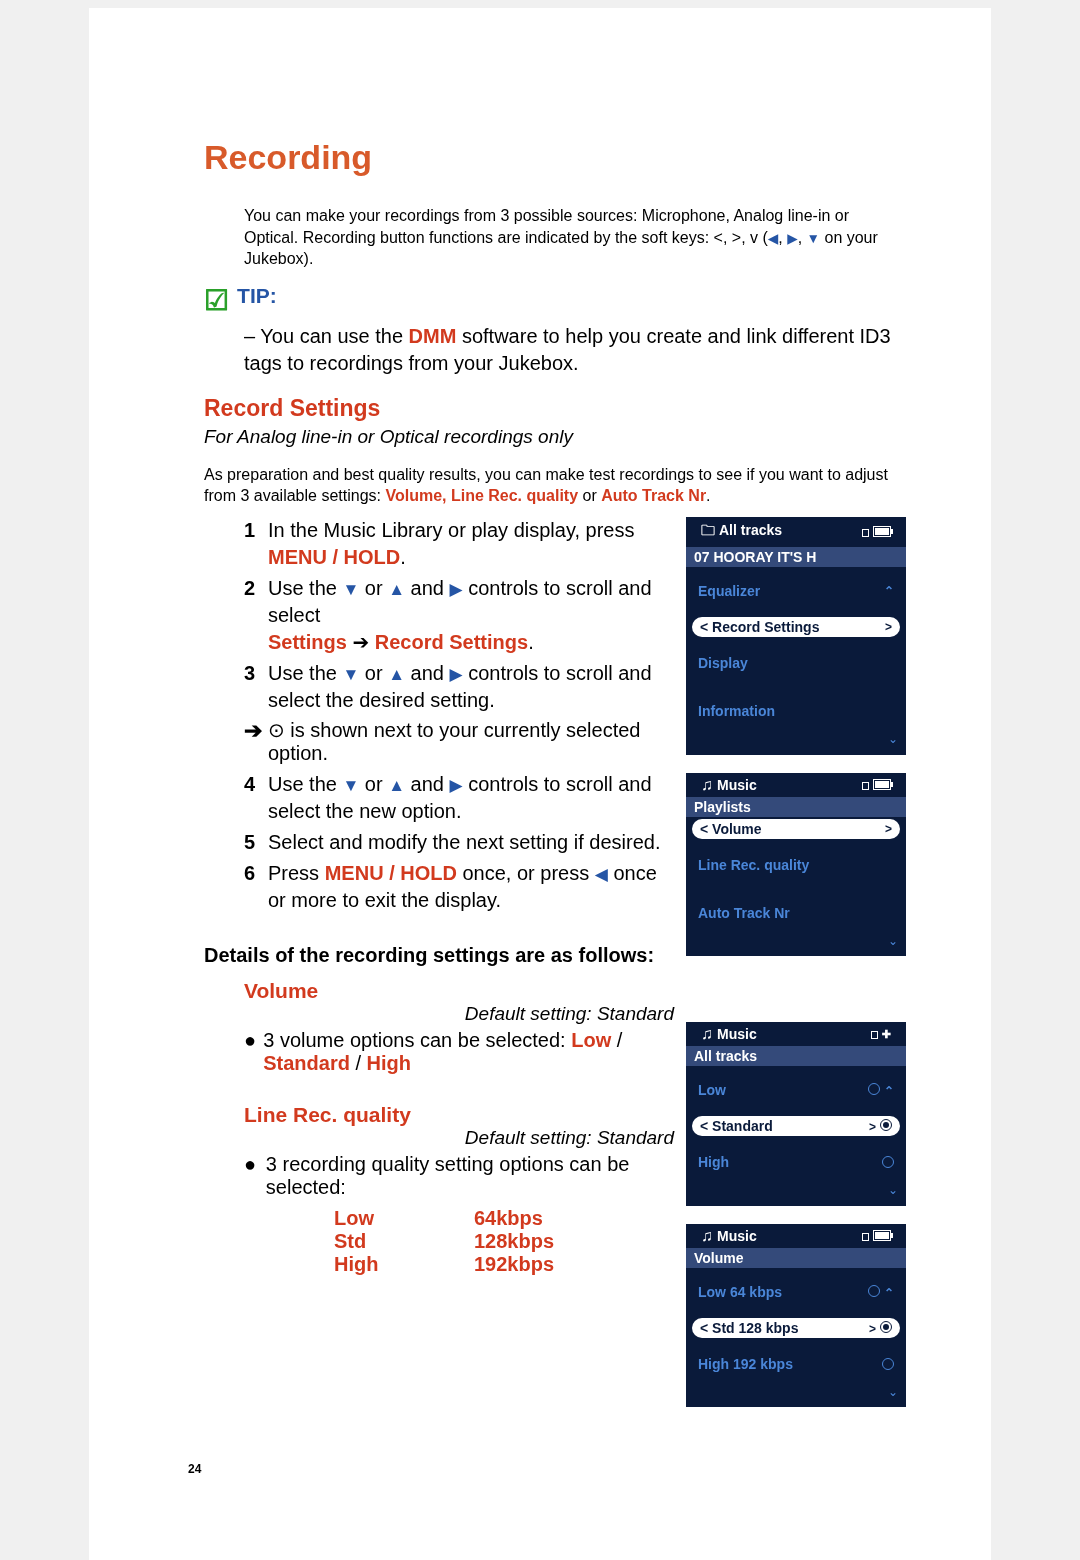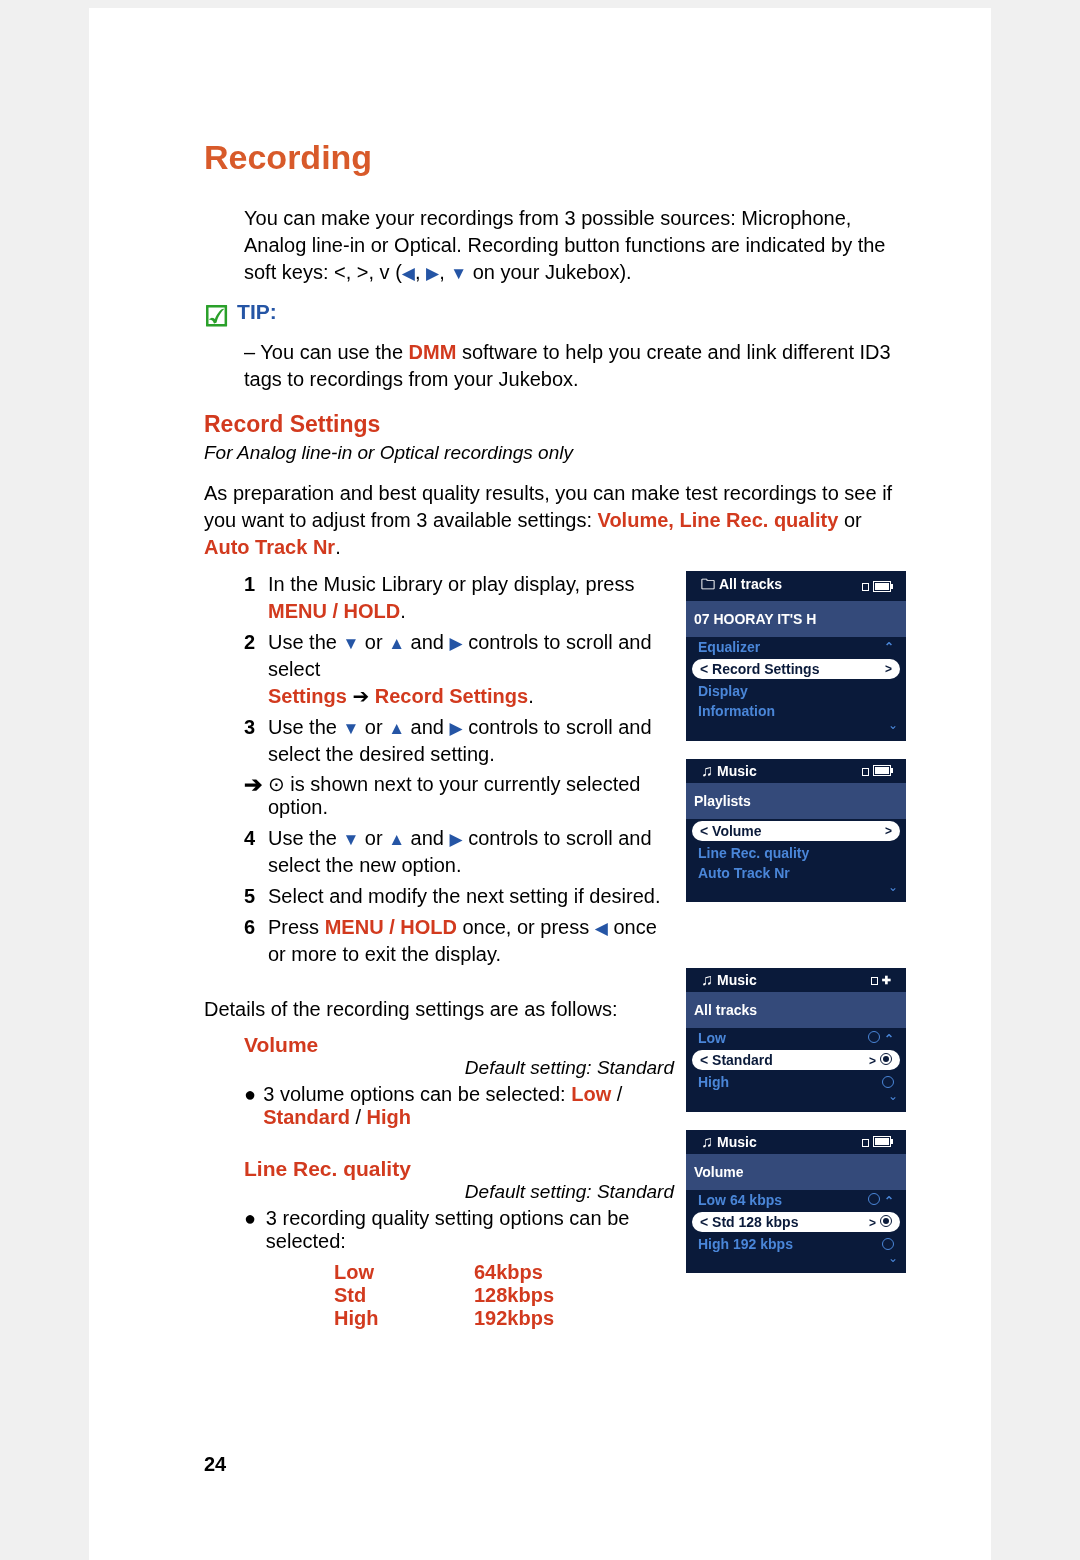--- a/index.html
+++ b/index.html
@@ -17,21 +17,21 @@
     box-sizing: border-box;
     padding: 130px 85px 60px 115px;
   }
   .title {
     color: #d85a2a;
     font-size: 34px;
     font-weight: bold;
     margin-bottom: 28px;
   }
   .para {
-    font-size: 20px;
+    font-size: 16px;
     line-height: 1.35;
     color: #000;
     margin-left: 40px;
     margin-bottom: 0;
   }
   .tri { color: #2555a5; font-size: 0.85em; }
   .tip-row { display: flex; align-items: flex-start; margin-top: 14px; margin-bottom: 6px; }
   .tip-check { color: #2aa02a; font-size: 28px; margin-right: 8px; font-weight: bold; }
   .tip-label { color: #2555a5; font-weight: bold; font-size: 21px; }
   .tip-body { margin-left: 40px; font-size: 20px; line-height: 1.35; }
@@ -43,47 +43,47 @@
   .italic-note { font-style: italic; font-size: 19px; margin-bottom: 16px; }
   .two-col { display: flex; gap: 12px; margin-top: 10px; }
   .left-col { flex: 1; }
   .right-col { width: 220px; }
   .steps { margin-left: 40px; }
   .step { display: flex; font-size: 20px; line-height: 1.35; margin-bottom: 4px; }
   .step-num { width: 24px; font-weight: bold; flex-shrink: 0; }
   .step-body { flex: 1; }
   .arrow-line { display: flex; font-size: 20px; margin-bottom: 6px; }
   .arrow-mark { width: 24px; color: #000; font-size: 22px; font-weight: bold; }
-  .details-line { margin-left: 0; font-size: 20px; margin-top: 30px; margin-bottom: 12px; }
+  .details-line { margin-left: 0; font-size: 20px; margin-top: 30px; margin-bottom: 12px; font-weight: bold; }
   .subsubhead { color: #d23a1e; font-weight: bold; font-size: 21px; margin-left: 40px; margin-top: 10px; }
   .default-note { font-style: italic; font-size: 19px; margin-left: 40px; margin-bottom: 4px; text-align: right; }
   .bullet-line { display: flex; font-size: 20px; margin-left: 40px; margin-bottom: 8px; }
   .bullet-mark { width: 24px; font-size: 20px; }
   .quality-table { margin-left: 130px; margin-top: 4px; }
   .quality-row { display: flex; font-size: 20px; }
   .quality-cell1 { width: 140px; color: #d23a1e; font-weight: bold; }
   .quality-cell2 { color: #d23a1e; font-weight: bold; }
-  .pagenum { position: absolute; bottom: 92px; left: 115px; font-size: 20px; font-weight: bold; }
+  .pagenum { position: absolute; bottom: 92px; left: 99px; font-size: 12px; font-weight: bold; }
 
   
   .device {
     width: 220px; height: auto; background: #0a1a3a; color: #fff;
     font-family: Arial, sans-serif; font-size: 14px; margin-bottom: 18px;
     padding-bottom: 10px;
   }
   .dev-header {
     background: #0a1a3a; display: flex; align-items: center; justify-content: space-between;
     padding: 3px 15px; font-weight: bold; font-size: 14px;
   }
   .dev-header-icons { display: flex; gap: 4px; align-items: center; font-size: 11px; }
   .dev-sub {
-    background: #344a7a; color: #fff; font-weight: bold; padding: 10px 8px; font-size: 14px;
+    background: #344a7a; color: #fff; font-weight: bold; padding: 2px 8px; font-size: 14px;
   }
   .dev-item {
-    color: #4a86d8; padding: 2px 12px; font-size: 14px; font-weight: bold;
+    color: #4a86d8; padding: 16px 12px; font-size: 14px; font-weight: bold;
     display: flex; align-items: center; justify-content: space-between;
   }
   .dev-item.selected {
     background: #fff; color: #0a1a3a; border-radius: 10px; margin: 2px 6px; padding: 2px 8px;
     font-weight: bold;
   }
   .dev-item .lt { color: inherit; }
   .dev-radio { display: inline-block; width: 10px; height: 10px; border: 1px solid currentColor; border-radius: 50%; }
   .dev-radio.on::after { content:""; display:block; width:6px; height:6px; background: currentColor; border-radius:50%; margin:2px; }
   .dev-arrow { font-size: 12px; }

